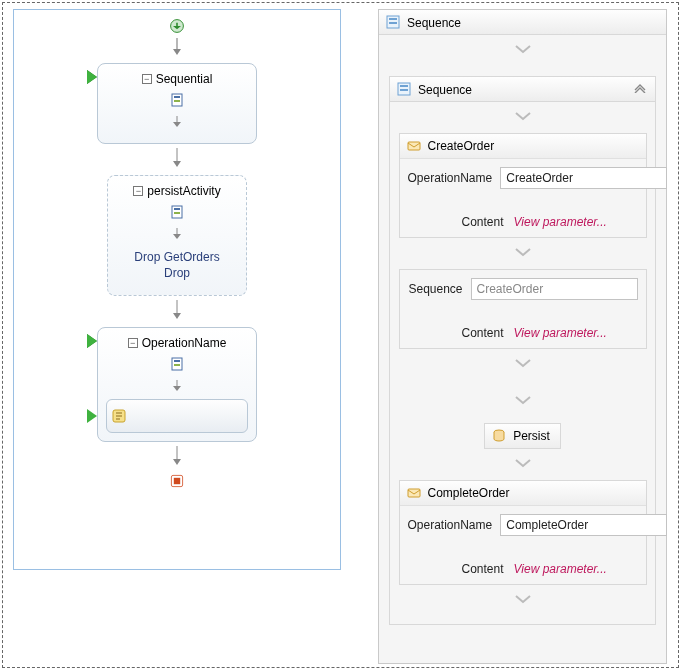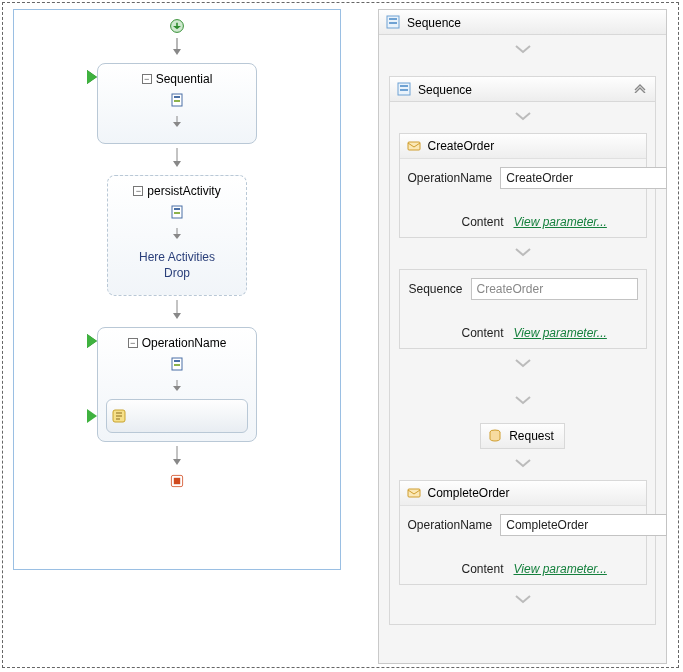--- a/index.html
+++ b/index.html
@@ -107,21 +107,21 @@
     border-bottom: 1px solid #e0e0e0;
     gap: 6px;
   }
   .act-body { padding: 8px; display: flex; flex-direction: column; gap: 26px; }
   .form-row { display: flex; align-items: center; gap: 8px; }
   .form-label { width: 96px; text-align: right; color: #222; }
   .form-input {
     flex: 1; border: 1px solid #c3c3c3; background: #fff; padding: 3px 5px;
     color: #222;
   }
-  .form-text { flex: 1; color: #15803d; font-style: italic; padding-left: 2px; text-decoration: underline; }
+  .form-text { flex: 1; color: #be185d; font-style: italic; padding-left: 2px; }
 
   .persist-chip {
     border: 1px solid #d8d8d8; background: linear-gradient(#fefefe, #eee);
     padding: 4px 10px 4px 6px; display: flex; align-items: center; gap: 6px;
   }
 
   .collapse-chev {
     position: absolute; right: 8px; top: 50%; transform: translateY(-50%);
     cursor: pointer;
   }
@@ -196,21 +196,21 @@
             </svg>
         </span>
       </div>
       <span class="arrow-down" style="display:block;text-align:center;">
         <svg width="12" height="12" viewBox="0 0 12 12">
             <line x1="6" y1="0" x2="6" y2="7" stroke="#888"></line>
             <polygon points="2,6 10,6 6,11" fill="#888"></polygon>
           </svg>
       </span>
       <div class="drop-text">
-        <span>Here Activities</span><br>
+        <span>Drop GetOrders</span><br>
         <span>Drop</span>
       </div>
     </div>
 
     <span class="arrow-down">
       <svg width="12" height="20" viewBox="0 0 12 20">
           <line x1="6" y1="0" x2="6" y2="14" stroke="#888"></line>
           <polygon points="2,13 10,13 6,19" fill="#888"></polygon>
         </svg>
     </span>
@@ -361,21 +361,21 @@
           </svg>
       </span>
 
       <div class="persist-chip">
         <span class="mini">
           <svg viewBox="0 0 16 16">
               <ellipse cx="8" cy="4" rx="5" ry="2" fill="#f7dba0" stroke="#cf9d2e"></ellipse>
               <path d="M3 4v7c0 1.1 2.2 2 5 2s5-.9 5-2V4" fill="#f7dba0" stroke="#cf9d2e"></path>
             </svg>
         </span>
-        <span>Request</span>
+        <span>Persist</span>
       </div>
 
       <span class="chev-down">
         <svg width="18" height="12" viewBox="0 0 18 12">
             <polyline points="2,3 9,9 16,3" fill="none" stroke="#bbb" stroke-width="2"></polyline>
           </svg>
       </span>
 
       <div class="act-box">
         <div class="act-head">

